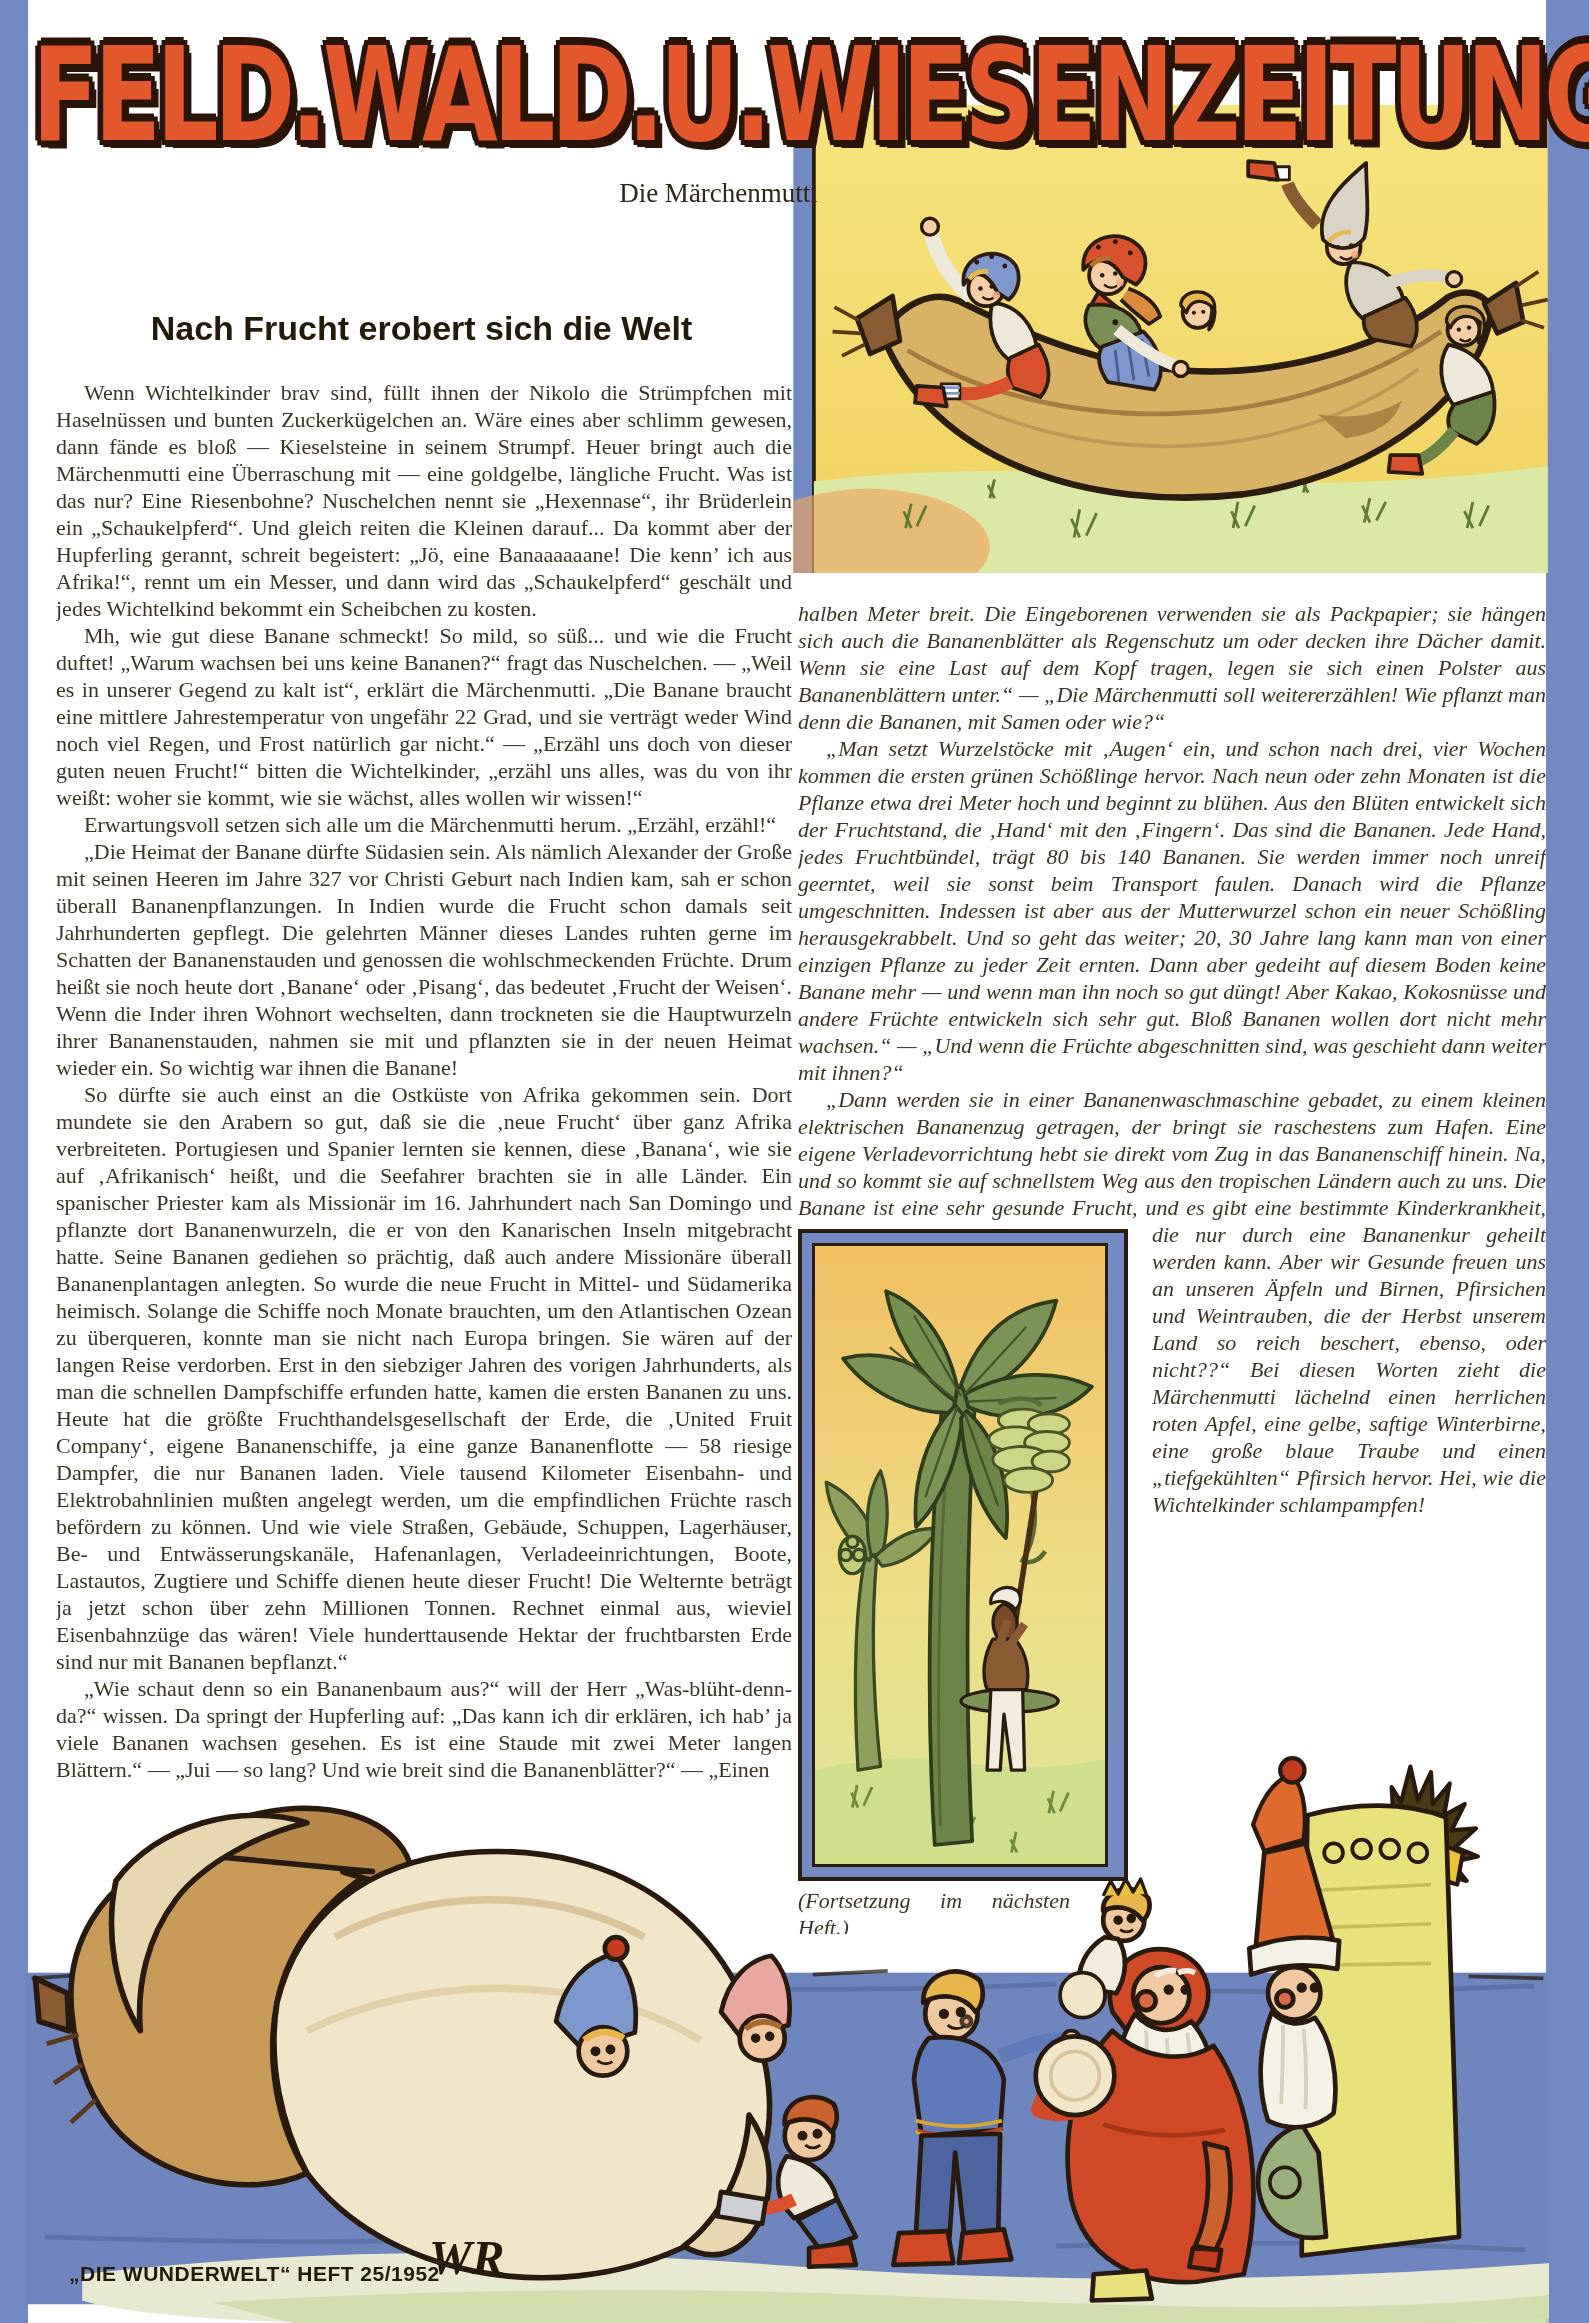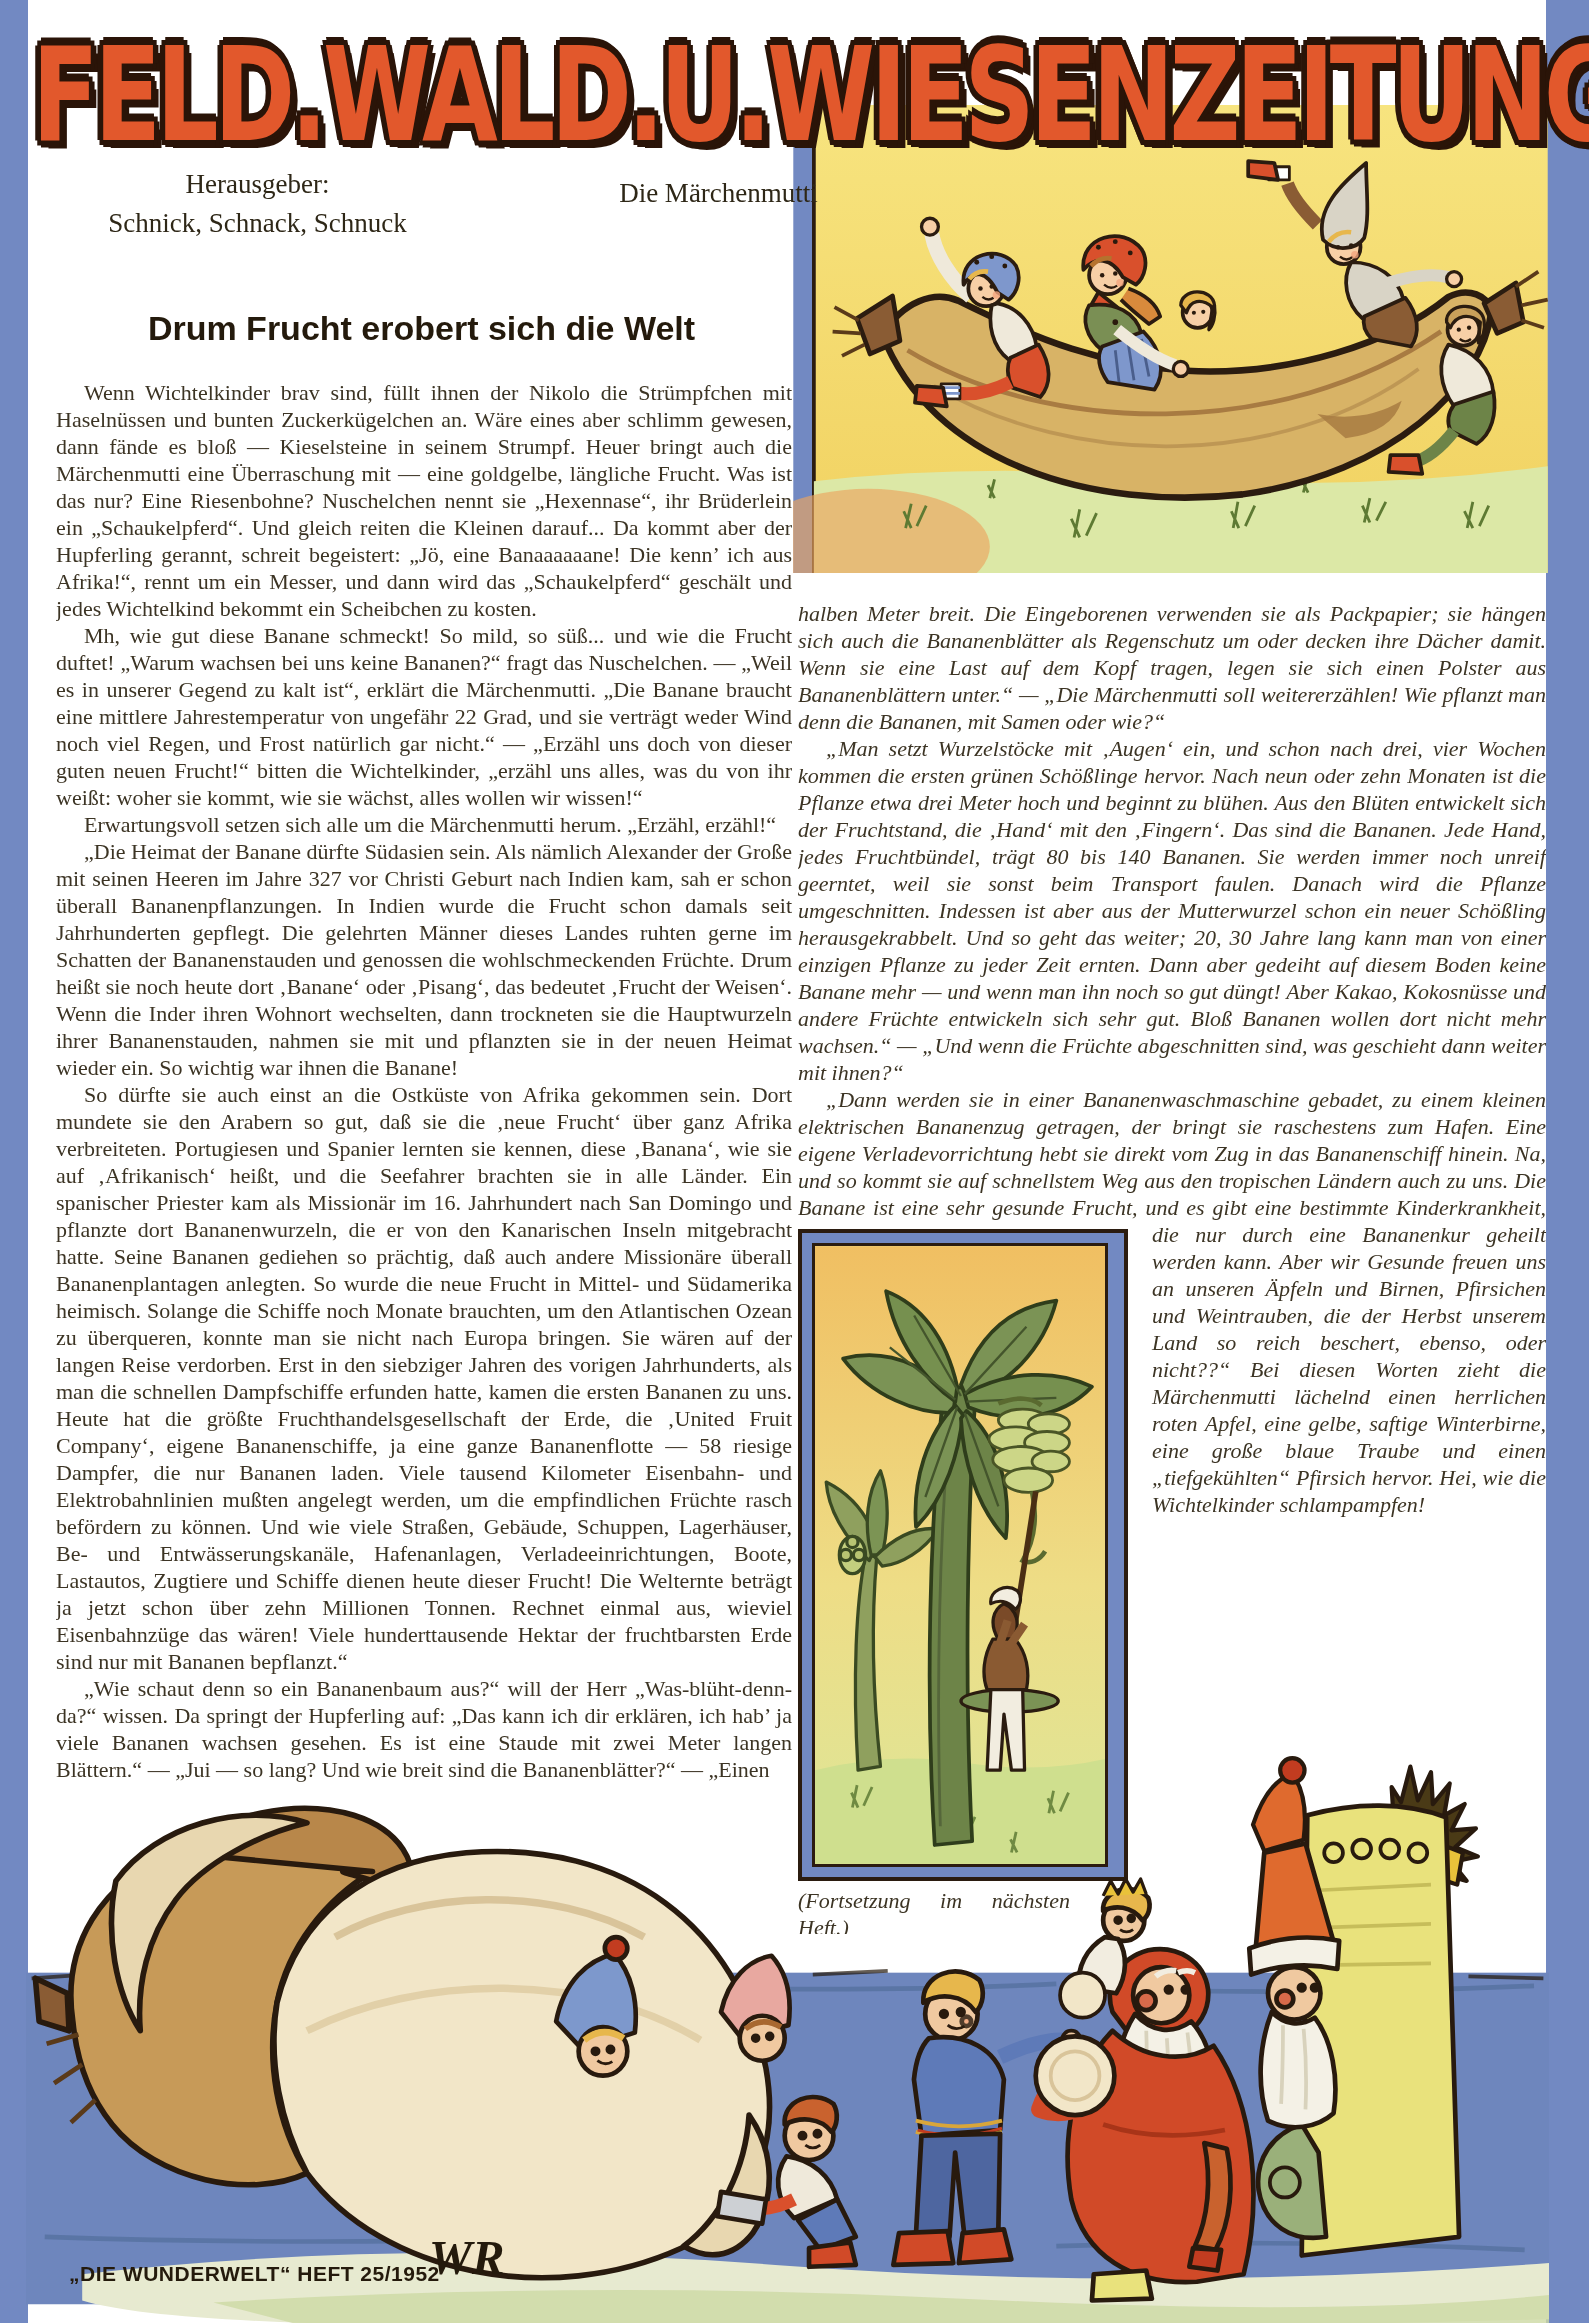--- a/index.html
+++ b/index.html
@@ -154,29 +154,25 @@
           <path d="M706,348 C692,366 676,378 662,382" fill="none" stroke="#6d8448" stroke-width="13"></path>
           <path d="M638,374 l30,0 4,20 -36,-2 Z" fill="#d9502c" stroke="#2b1c10" stroke-width="4"></path>
         </g>
       </g>
       <path d="M22,0 L806,0 L806,40 C600,58 300,30 22,56 Z" fill="#f8f3e4" opacity="0.0"></path>
     </svg>
   </div>
 
   <div id="masthead">FELD.WALD.U.WIESENZEITUNG</div>
 
-  <div class="hdr-block" style="left:56px;top:165px;width:403px;">
-    <div>Herausgeber:</div>
-    <div>Schnick, Schnack, Schnuck</div>
-  </div>
   <div class="hdr-block" style="left:517px;top:174px;width:403px;">
     <div>Die Märchenmutti</div>
   </div>
 
-  <div id="headline">Drum Frucht erobert sich die Welt</div>
+  <div id="headline">Nach Frucht erobert sich die Welt</div>
 
   <div id="leftcol" class="coltext">
     <p class="para">Wenn Wichtelkinder brav sind, füllt ihnen der Nikolo die Strümpfchen mit Haselnüssen und bunten Zuckerkügelchen an. Wäre eines aber schlimm gewesen, dann fände es bloß — Kieselsteine in seinem Strumpf. Heuer bringt auch die Märchenmutti eine Überraschung mit — eine goldgelbe, längliche Frucht. Was ist das nur? Eine Riesenbohne? Nuschelchen nennt sie „Hexennase“, ihr Brüderlein ein „Schaukelpferd“. Und gleich reiten die Kleinen darauf... Da kommt aber der Hupferling gerannt, schreit begeistert: „Jö, eine Banaaaaaane! Die kenn’ ich aus Afrika!“, rennt um ein Messer, und dann wird das „Schaukelpferd“ geschält und jedes Wichtelkind bekommt ein Scheibchen zu kosten.</p>
     <p class="para">Mh, wie gut diese Banane schmeckt! So mild, so süß... und wie die Frucht duftet! „Warum wachsen bei uns keine Bananen?“ fragt das Nuschelchen. — „Weil es in unserer Gegend zu kalt ist“, erklärt die Märchenmutti. „Die Banane braucht eine mittlere Jahrestemperatur von ungefähr 22 Grad, und sie verträgt weder Wind noch viel Regen, und Frost natürlich gar nicht.“ — „Erzähl uns doch von dieser guten neuen Frucht!“ bitten die Wichtelkinder, „erzähl uns alles, was du von ihr weißt: woher sie kommt, wie sie wächst, alles wollen wir wissen!“</p>
     <p class="para">Erwartungsvoll setzen sich alle um die Märchenmutti herum. „Erzähl, erzähl!“</p>
     <p class="para">„Die Heimat der Banane dürfte Südasien sein. Als nämlich Alexander der Große mit seinen Heeren im Jahre 327 vor Christi Geburt nach Indien kam, sah er schon überall Bananenpflanzungen. In Indien wurde die Frucht schon damals seit Jahrhunderten gepflegt. Die gelehrten Männer dieses Landes ruhten gerne im Schatten der Bananenstauden und genossen die wohlschmeckenden Früchte. Drum heißt sie noch heute dort ‚Banane‘ oder ‚Pisang‘, das bedeutet ‚Frucht der Weisen‘. Wenn die Inder ihren Wohnort wechselten, dann trockneten sie die Hauptwurzeln ihrer Bananenstauden, nahmen sie mit und pflanzten sie in der neuen Heimat wieder ein. So wichtig war ihnen die Banane!</p>
     <p class="para">So dürfte sie auch einst an die Ostküste von Afrika gekommen sein. Dort mundete sie den Arabern so gut, daß sie die ‚neue Frucht‘ über ganz Afrika verbreiteten. Portugiesen und Spanier lernten sie kennen, diese ‚Banana‘, wie sie auf ‚Afrikanisch‘ heißt, und die Seefahrer brachten sie in alle Länder. Ein spanischer Priester kam als Missionär im 16. Jahrhundert nach San Domingo und pflanzte dort Bananenwurzeln, die er von den Kanarischen Inseln mitgebracht hatte. Seine Bananen gediehen so prächtig, daß auch andere Missionäre überall Bananenplantagen anlegten. So wurde die neue Frucht in Mittel- und Südamerika heimisch. Solange die Schiffe noch Monate brauchten, um den Atlantischen Ozean zu überqueren, konnte man sie nicht nach Europa bringen. Sie wären auf der langen Reise verdorben. Erst in den siebziger Jahren des vorigen Jahrhunderts, als man die schnellen Dampfschiffe erfunden hatte, kamen die ersten Bananen zu uns. Heute hat die größte Fruchthandelsgesellschaft der Erde, die ‚United Fruit Company‘, eigene Bananenschiffe, ja eine ganze Bananenflotte — 58 riesige Dampfer, die nur Bananen laden. Viele tausend Kilometer Eisenbahn- und Elektrobahnlinien mußten angelegt werden, um die empfindlichen Früchte rasch befördern zu können. Und wie viele Straßen, Gebäude, Schuppen, Lagerhäuser, Be- und Entwässerungskanäle, Hafenanlagen, Verladeeinrichtungen, Boote, Lastautos, Zugtiere und Schiffe dienen heute dieser Frucht! Die Welternte beträgt ja jetzt schon über zehn Millionen Tonnen. Rechnet einmal aus, wieviel Eisenbahnzüge das wären! Viele hunderttausende Hektar der fruchtbarsten Erde sind nur mit Bananen bepflanzt.“</p>
     <p class="para">„Wie schaut denn so ein Bananenbaum aus?“ will der Herr „Was-blüht-denn-da?“ wissen. Da springt der Hupferling auf: „Das kann ich dir erklären, ich hab’ ja viele Bananen wachsen gesehen. Es ist eine Staude mit zwei Meter langen Blättern.“ — „Jui — so lang? Und wie breit sind die Bananenblätter?“ — „Einen</p>
   </div>
 

